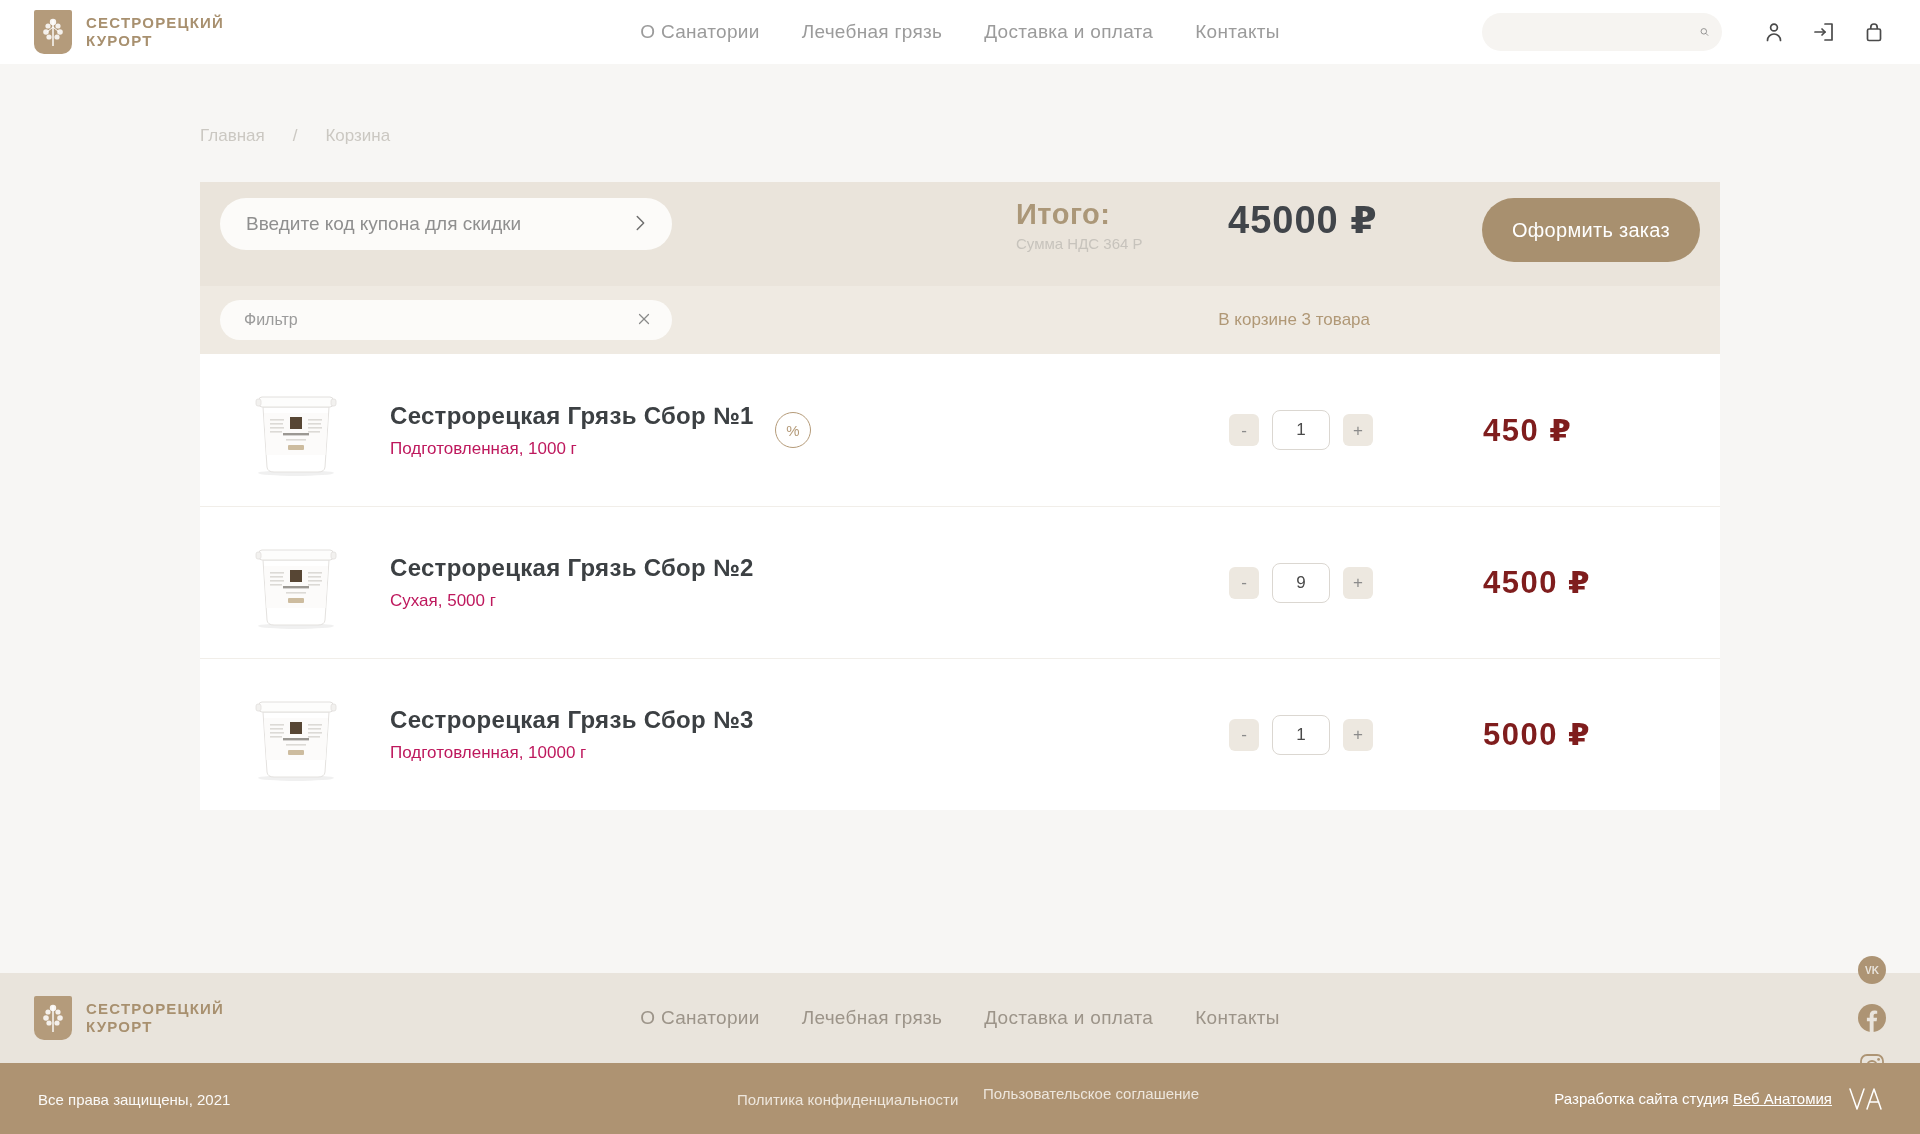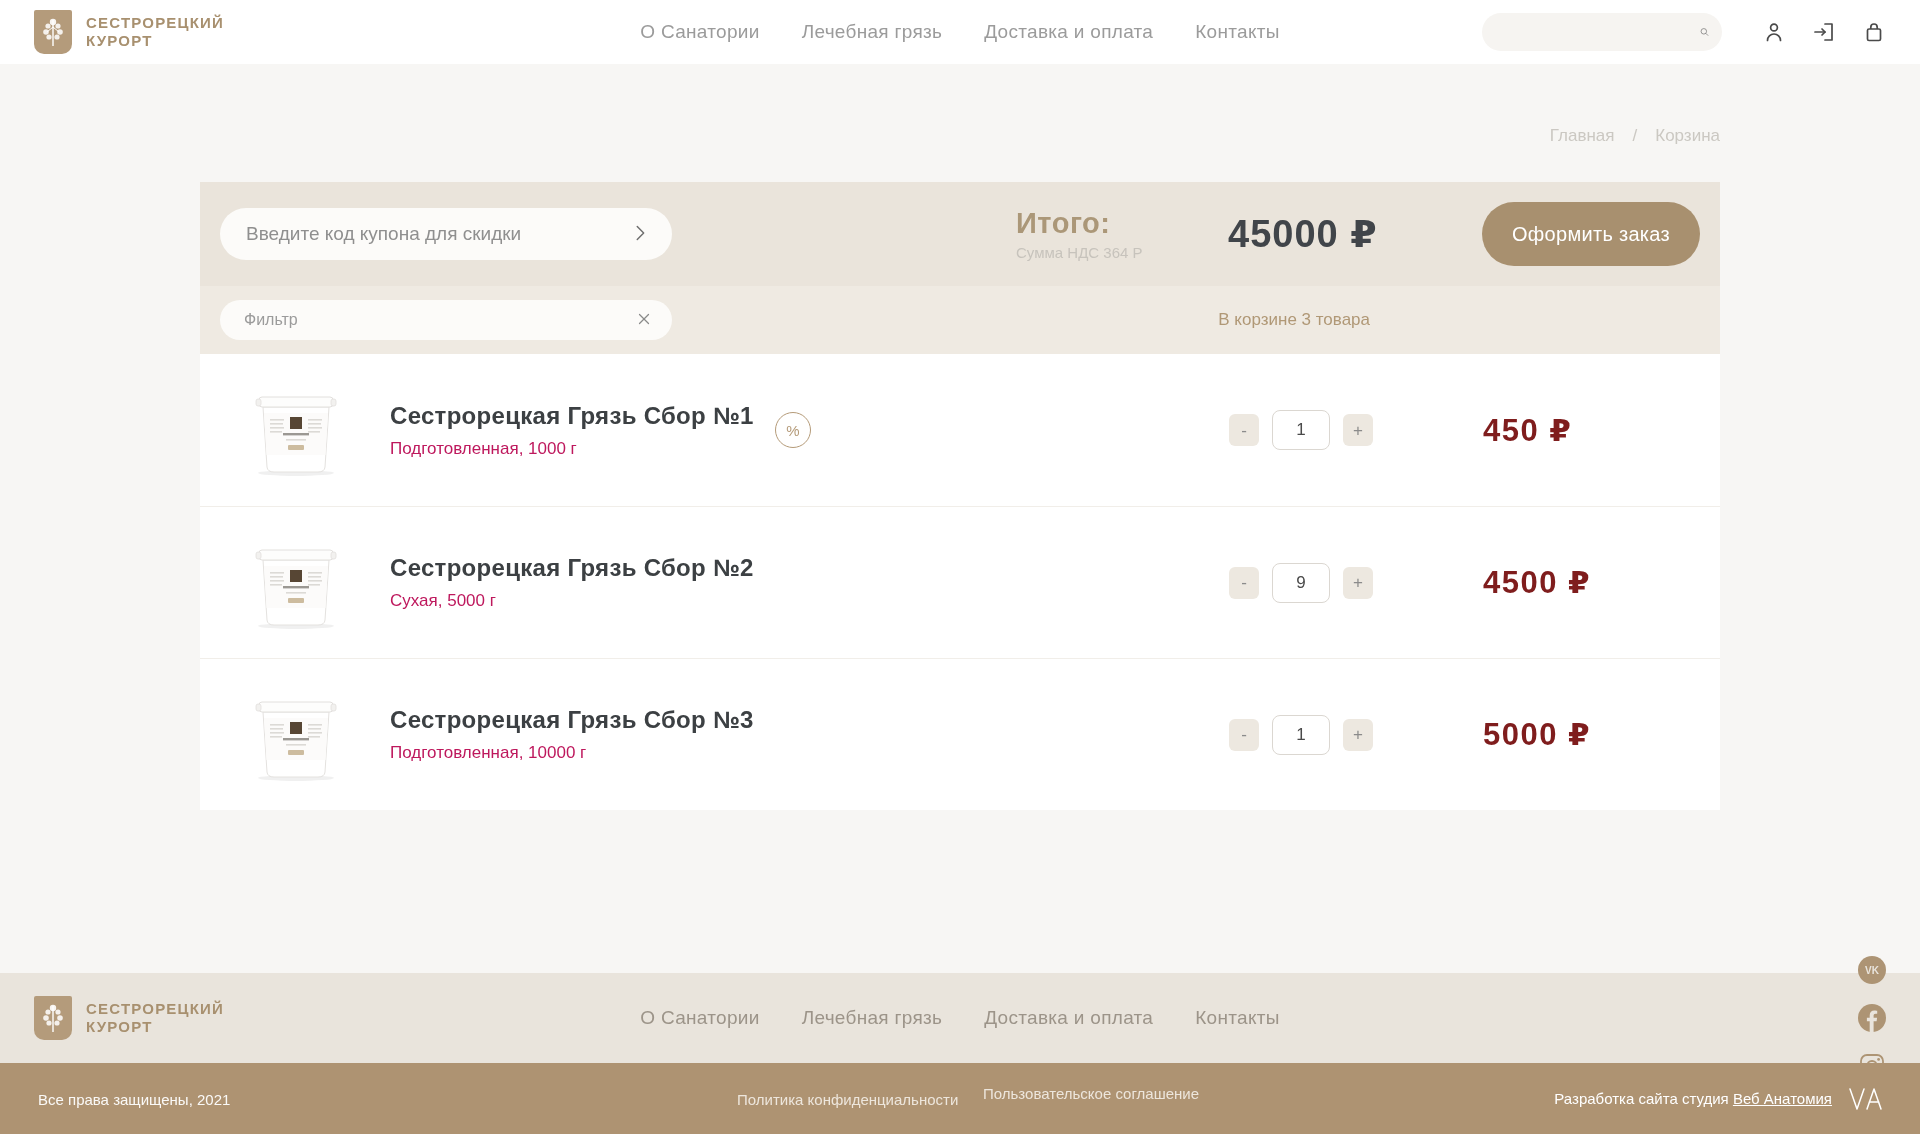--- a/index.html
+++ b/index.html
@@ -29,27 +29,27 @@
   .hright { margin-left:auto; display:flex; align-items:center; gap:26px; }
   .search-pill {
     width:240px; height:38px; background:#F6F4F1; border-radius:19px;
     display:flex; align-items:center; padding:0 12px 0 18px;
   }
   .search-pill input { flex:1; border:none; background:transparent; font-size:15px; color:#666; }
   .hicon { width:24px; height:24px; color:#4A4A4A; display:block; }
 
   
   .main { flex:1 1 auto; padding:62px 200px 0 200px; }
-  .breadcrumb { font-size:17px; color:#CBC8C2; display:flex; gap:18px;justify-content:flex-end; }
+  .breadcrumb { font-size:17px; color:#CBC8C2; display:flex; gap:28px; }
   .breadcrumb a { color:#CBC8C2; }
 
   .card { margin-top:36px; width:1520px; }
 
   .summary-bar {
-    height:104px; background:#EAE4DB; display:flex; align-items:center; padding:4px 20px;
+    height:104px; background:#EAE4DB; display:flex; padding:16px 20px;
   }
   .coupon {
     width:452px; height:52px; background:#FCFBF9; border-radius:26px;
     display:flex; align-items:center; padding:0 20px 0 26px;
   }
   .coupon input { flex:1; border:none; background:transparent; font-size:19px; color:#8F8F8F; }
   .coupon input::placeholder { color:#8F8F8F; opacity:1; }
   .coupon-go { background:none; border:none; width:24px; height:24px; color:#6E6E6E; }
   .totals { margin-left:344px; width:130px; }
   .totals-label { font-size:29px; font-weight:bold; color:#AB9778; letter-spacing:.5px; }

